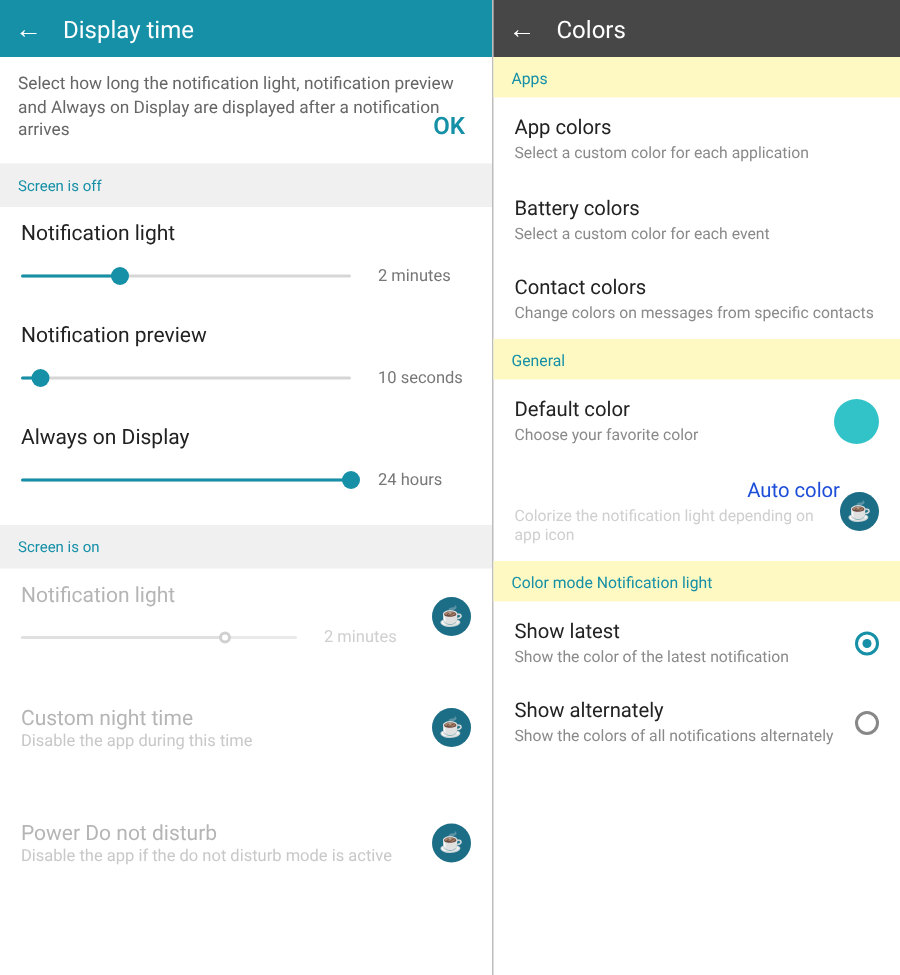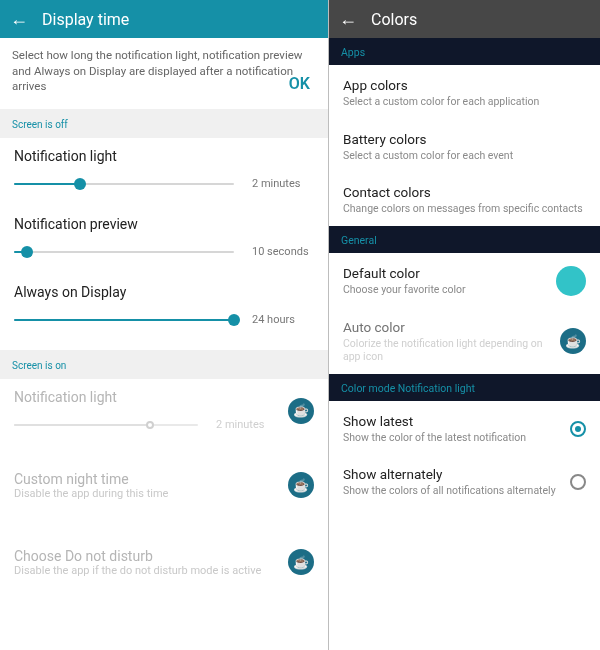--- a/index.html
+++ b/index.html
@@ -34,25 +34,25 @@
   
   .badge-row { display: flex; align-items: center; padding: 24px 14px; }
   .badge-row .txt { flex: 1; }
   .badge-row .txt .title { color: #222; font-size: 14px; }
   .badge-row .txt .sub { color: #8a8a8a; font-size: 11px; }
   .badge-row.disabled .txt .title { color: #b5b5b5; }
   .badge-row.disabled .txt .sub { color: #c8c8c8; }
   .coffee { width: 26px; height: 26px; border-radius: 50%; background: #1c6d86; color: #fff; display: flex; align-items: center; justify-content: center; font-size: 13px; flex: none; }
   
   .appbar-r { background: #474747; color: #fff; height: 38px; display: flex; align-items: center; padding: 0 10px; }
-  .sec-r { background: #0f172a; color: #1590a7; font-size: 10.5px; padding: 8px 12px 6px; }
+  .sec-r { background: #fef9c3; color: #1590a7; font-size: 10.5px; padding: 8px 12px 6px; }
   .row-r { padding: 12px 14px 10px; }
   .row-r .title { color: #222; font-size: 13.5px; margin-bottom: 2px; }
   .row-r .sub { color: #8a8a8a; font-size: 10.5px; line-height: 1.3; }
-  .row-r.disabled .title { color: #737373; }
+  .row-r.disabled .title { color: #1d4ed8; text-align: right; }
   .row-r.disabled .sub { color: #cfcfcf; }
   .row-r.flex { display: flex; align-items: center; }
   .row-r.flex .txt { flex: 1; }
   .circle-teal { width: 30px; height: 30px; border-radius: 50%; background: #32c3c8; flex: none; }
   .radio { width: 16px; height: 16px; border-radius: 50%; border: 2px solid #888; flex: none; position: relative; }
   .radio.on { border-color: #1590a7; }
   .radio.on::after { content: ""; position: absolute; inset: 3px; background: #1590a7; border-radius: 50%; }
 </style>
 </head>
 <body>
@@ -128,21 +128,21 @@
     <div class="badge-row disabled">
       <div class="txt">
         <div class="title">Custom night time</div>
         <div class="sub">Disable the app during this time</div>
       </div>
       <div class="coffee">☕</div>
     </div>
 
     <div class="badge-row disabled">
       <div class="txt">
-        <div class="title">Choose Do not disturb</div>
+        <div class="title">Power Do not disturb</div>
         <div class="sub">Disable the app if the do not disturb mode is active</div>
       </div>
       <div class="coffee">☕</div>
     </div>
   </div>
 
   <div class="pane pane-right">
     <div class="appbar-r">
       <span class="back">←</span>
       <span class="appbar-title">Colors</span>

